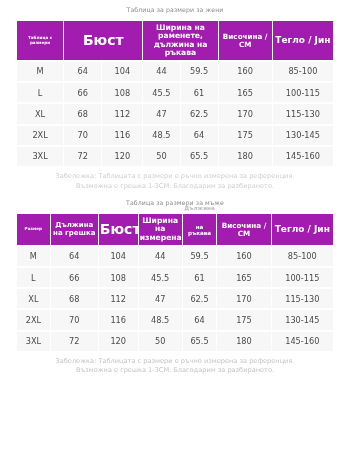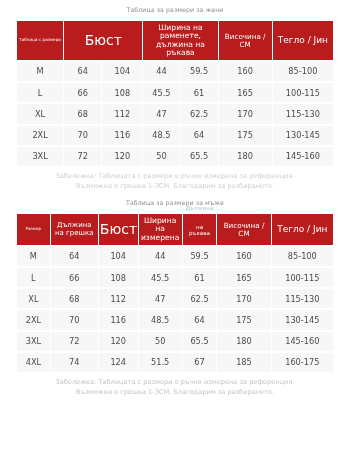--- a/index.html
+++ b/index.html
@@ -48,23 +48,23 @@
     border-collapse: separate;
     border-spacing: 1.5px 2.5px;
     table-layout: fixed;
   }
 
   table.size-table thead tr {
     background: #111111;
   }
 
   table.size-table thead th {
-    background: #b91c1c;
+    background: #a21caf;
     color: #ffffff;
-    font-weight: 400;
+    font-weight: 700;
     text-align: center;
     vertical-align: middle;
     padding: 3px 1px;
     line-height: 1.08;
     position: relative;
     overflow: visible;
   }
 
   
   .th-size      { font-size: 4.1px; letter-spacing: 0.05px; color:#efefef; }
@@ -287,29 +287,20 @@
           </tr>
           <tr>
             <td class="c-size">3XL</td>
             <td>72</td>
             <td>120</td>
             <td>50</td>
             <td>65.5</td>
             <td>180</td>
             <td>145-160</td>
           </tr>
-          <tr>
-            <td class="c-size">4XL</td>
-            <td>74</td>
-            <td>124</td>
-            <td>51.5</td>
-            <td>67</td>
-            <td>185</td>
-            <td>160-175</td>
-          </tr>
         </tbody>
       </table>
     </div>
 
     <div class="note note-2">
       <span class="line">Забележка: Таблицата с размери е ръчно измерена за референция.</span>
       <span class="line">Възможна е грешка 1-3СМ. Благодарим за разбирането.</span>
     </div>
   </div>
 

